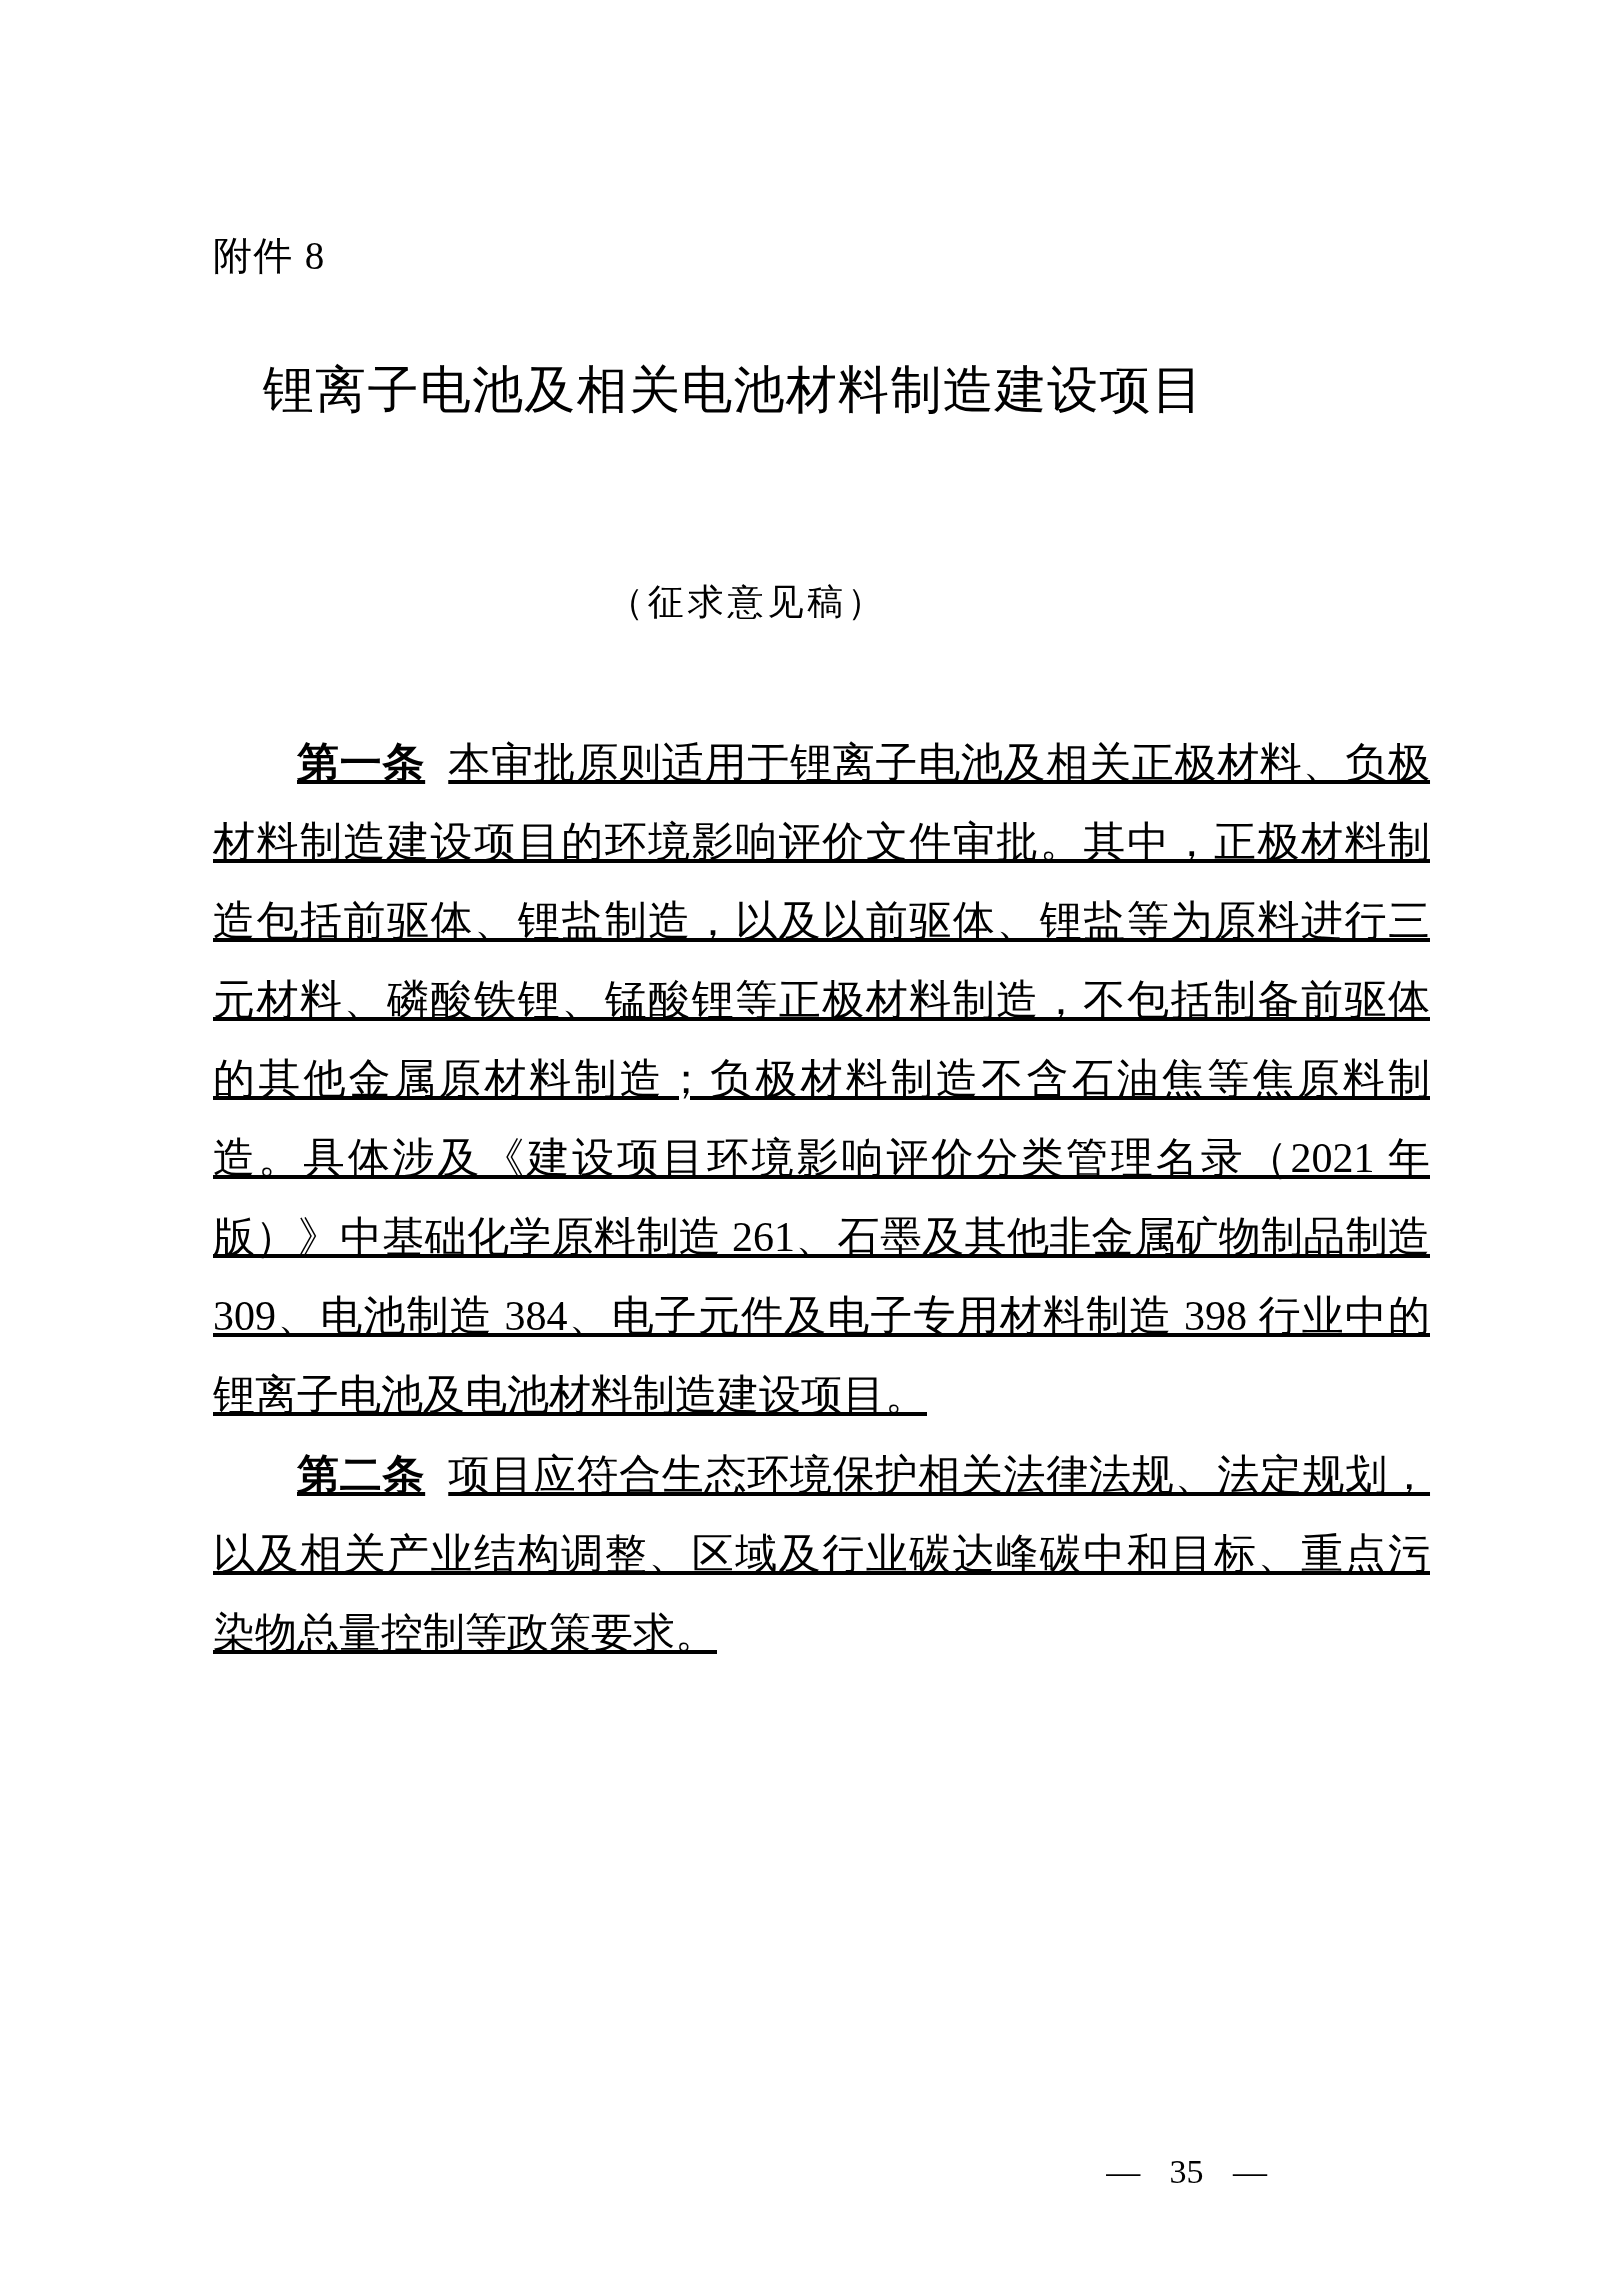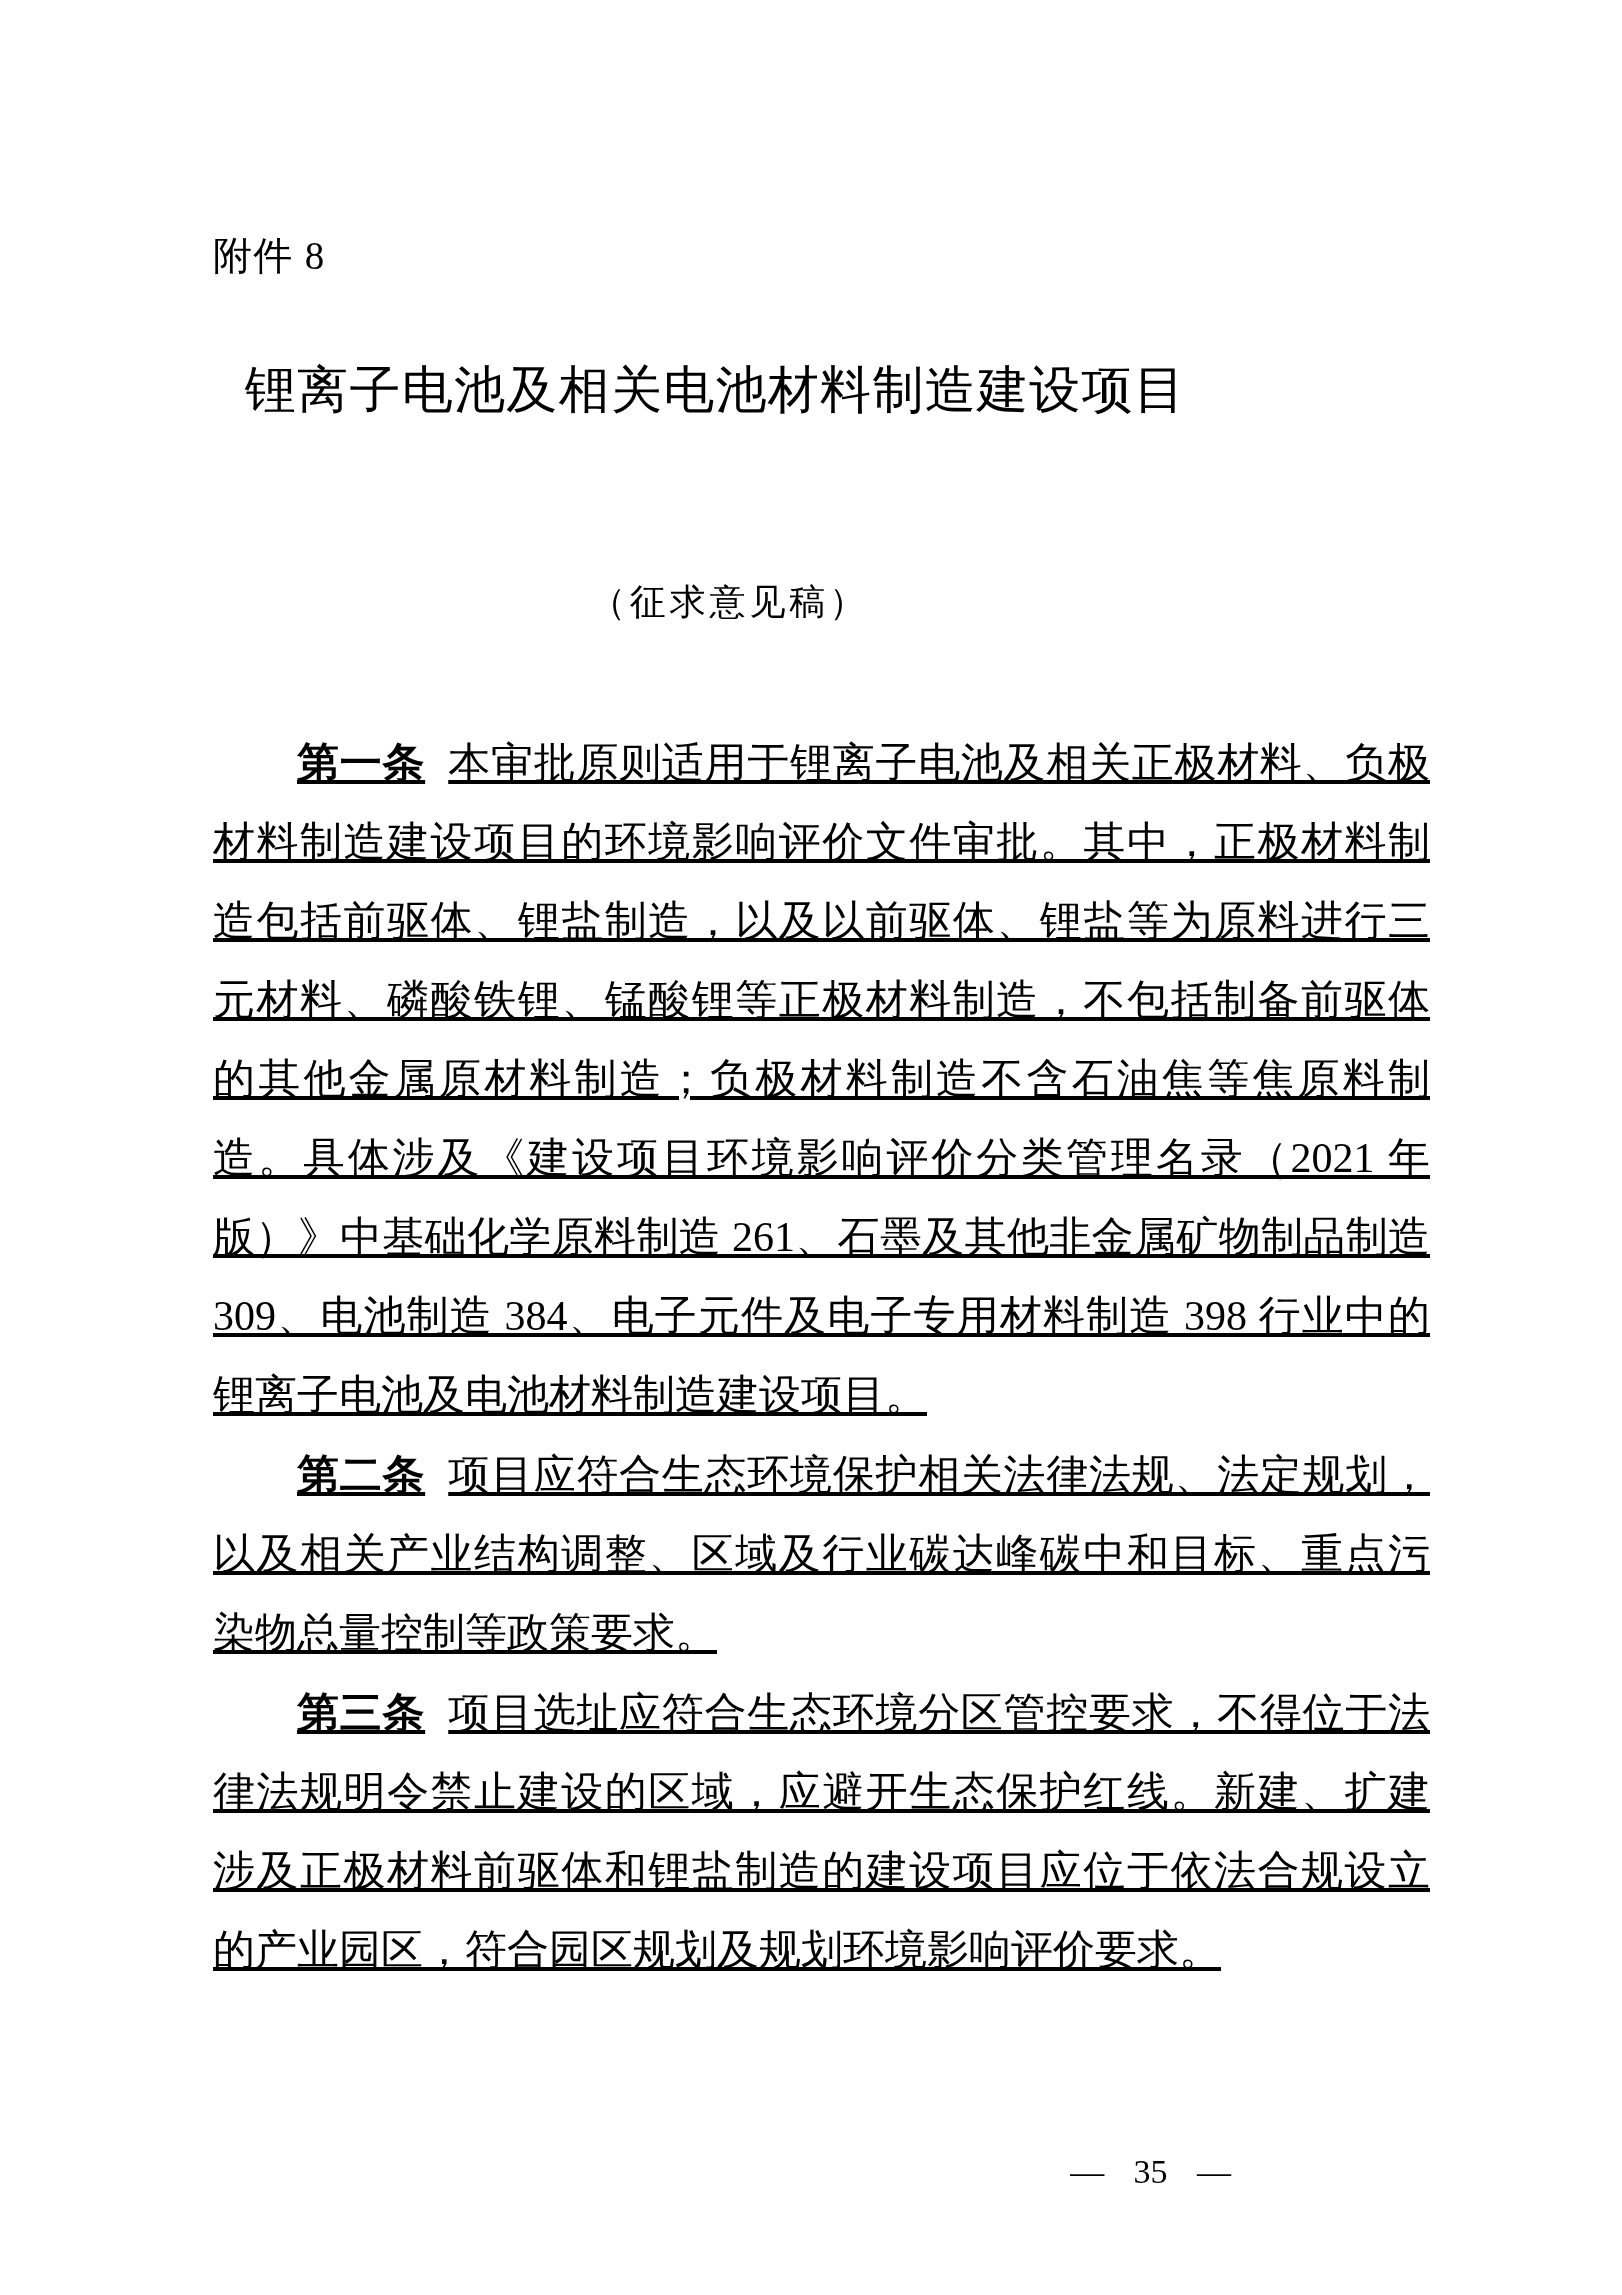--- a/index.html
+++ b/index.html
@@ -8,20 +8,21 @@
     background: #ffffff;
   }
   .page {
     position: relative;
     width: 1431px;
     height: 2295px;
     background: #ffffff;
     color: #000000;
     font-family: "Liberation Serif", serif;
     overflow: hidden;
+    padding-left: 36px;
   }
   .attachment-label {
     position: absolute;
     left: 213px;
     top: 230px;
     font-size: 39px;
     line-height: 52px;
     letter-spacing: 1.3px;
   }
   .doc-title {
@@ -92,21 +93,20 @@
   </div>
 
   <div class="doc-subtitle">（征求意见稿）</div>
 
   <div class="doc-body" id="articles-container">
 
       <p class="article"><span class="article-lead">第一条</span><span class="article-text">本审批原则适用于锂离子电池及相关正极材料、负极材料制造建设项目的环境影响评价文件审批。其中，正极材料制造包括前驱体、锂盐制造，以及以前驱体、锂盐等为原料进行三元材料、磷酸铁锂、锰酸锂等正极材料制造，不包括制备前驱体的其他金属原材料制造；负极材料制造不含石油焦等焦原料制造。具体涉及《建设项目环境影响评价分类管理名录（2021 年版）》中基础化学原料制造 261、石墨及其他非金属矿物制品制造 309、电池制造 384、电子元件及电子专用材料制造 398 行业中的锂离子电池及电池材料制造建设项目。</span></p>
 
       <p class="article"><span class="article-lead">第二条</span><span class="article-text">项目应符合生态环境保护相关法律法规、法定规划，以及相关产业结构调整、区域及行业碳达峰碳中和目标、重点污染物总量控制等政策要求。</span></p>
 
-      <p class="article"><span class="article-lead">第三条</span><span class="article-text">项目选址应符合生态环境分区管控要求，不得位于法律法规明令禁止建设的区域，应避开生态保护红线。新建、扩建涉及正极材料前驱体和锂盐制造的建设项目应位于依法合规设立的产业园区，符合园区规划及规划环境影响评价要求。</span></p>
     </div>
 
   <div class="page-footer">
     <span class="footer-dash">—</span>
     <span class="footer-number">35</span>
     <span class="footer-dash">—</span>
   </div>
 
 </div>
 

